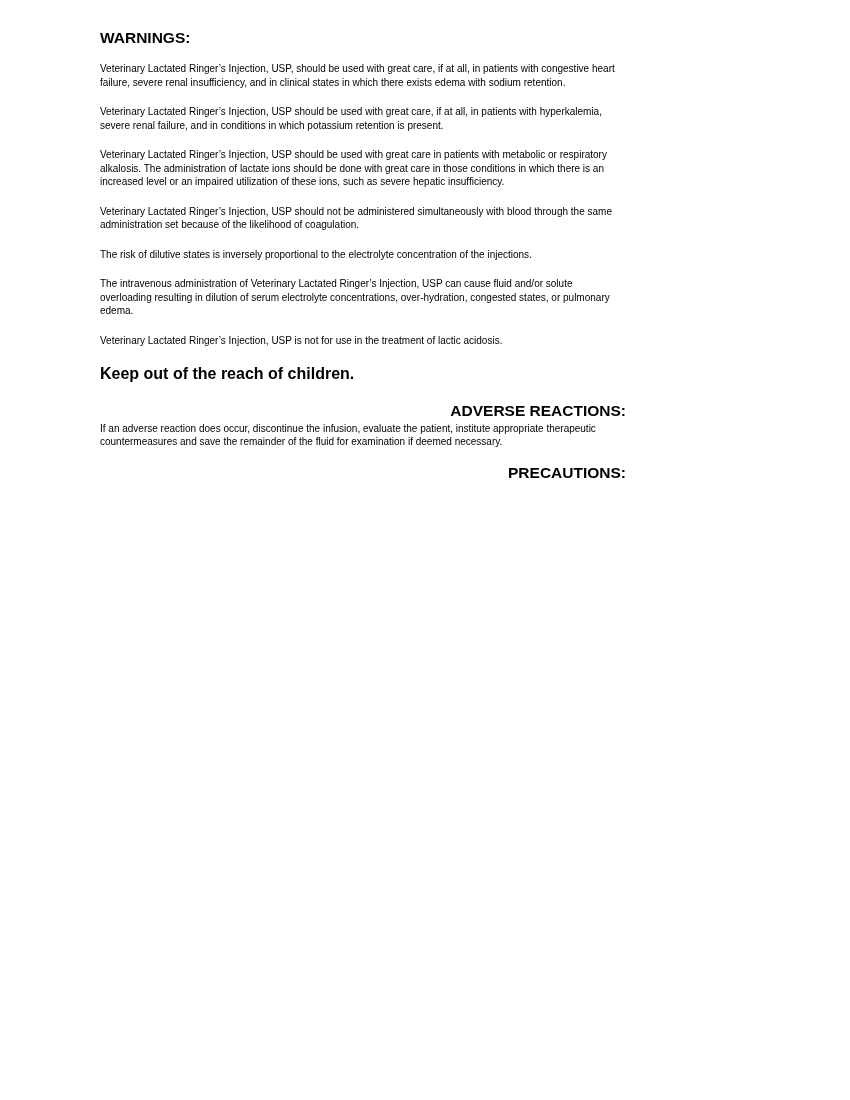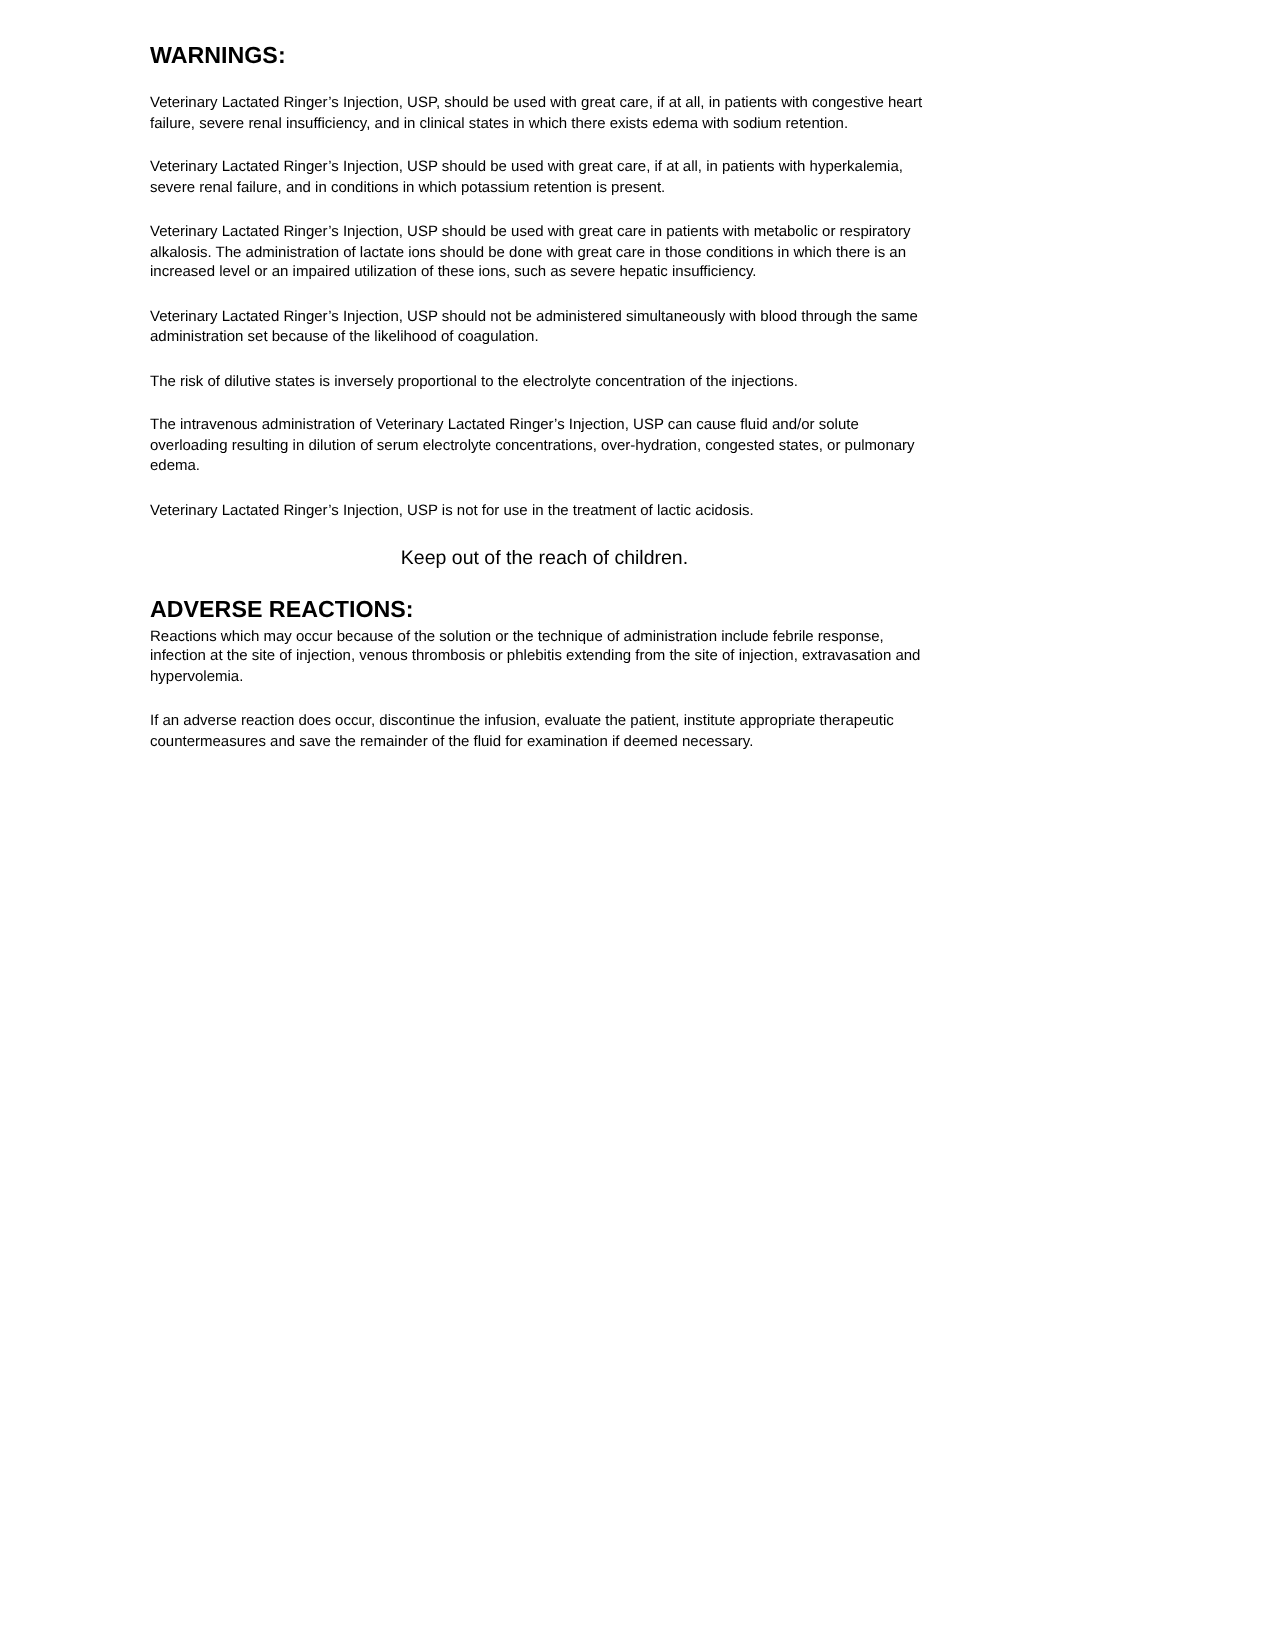--- a/index.html
+++ b/index.html
@@ -33,31 +33,31 @@
     margin: 0 0 16px 0;
     text-align: left;
   }
   .para.tight {
     margin-bottom: 14px;
   }
   .para b {
     font-weight: bold;
   }
   .bold-line {
-    font-size: 13px;
-    font-weight: normal;
+    font-size: 16px;
+    font-weight: bold;
     line-height: 1.35;
     margin: 0 0 16px 0;
-    text-align: center;
   }
   .block-heading {
     font-size: 15.5px;
     font-weight: bold;
     line-height: 1.35;
     margin: 0;
+    text-align: right;
   }
   .attached {
     margin-top: 0;
   }
 </style>
 </head>
 <body>
 
 <div class="page">
 
@@ -77,18 +77,18 @@
   <p class="para">The intravenous administration of Veterinary Lactated Ringer’s Injection, USP can cause fluid and/or solute overloading resulting in dilution of serum electrolyte concentrations, over-hydration, congested states, or pulmonary edema.</p>
 
 
 
   <p class="para">Veterinary Lactated Ringer’s Injection, USP is not for use in the treatment of lactic acidosis.</p>
 
   <p class="bold-line">Keep out of the reach of children.</p>
 
   <h2 class="block-heading">ADVERSE REACTIONS:</h2>
 
-  <p class="para attached">Reactions which may occur because of the solution or the technique of administration include febrile response, infection at the site of injection, venous thrombosis or phlebitis extending from the site of injection, extravasation and hypervolemia.</p>
 
   <p class="para tight">If an adverse reaction does occur, discontinue the infusion, evaluate the patient, institute appropriate therapeutic countermeasures and save the remainder of the fluid for examination if deemed necessary.</p>
 
+  <h2 class="block-heading">PRECAUTIONS:</h2>
 
 </div>
 
 </body></html>

